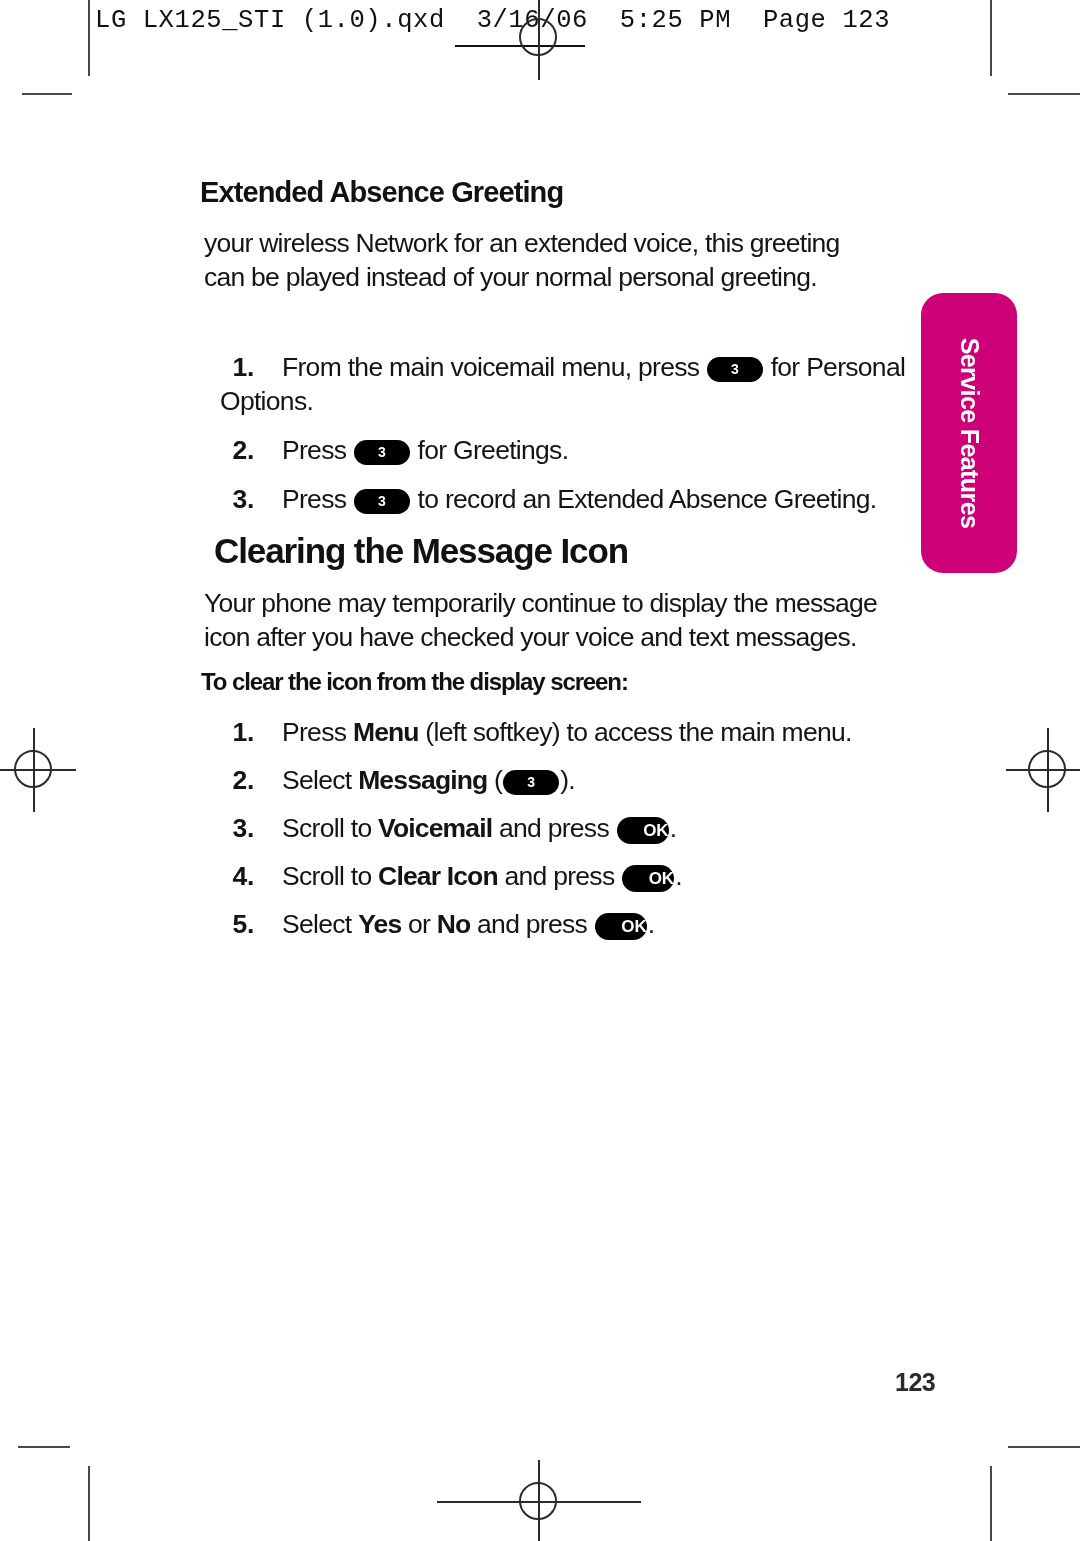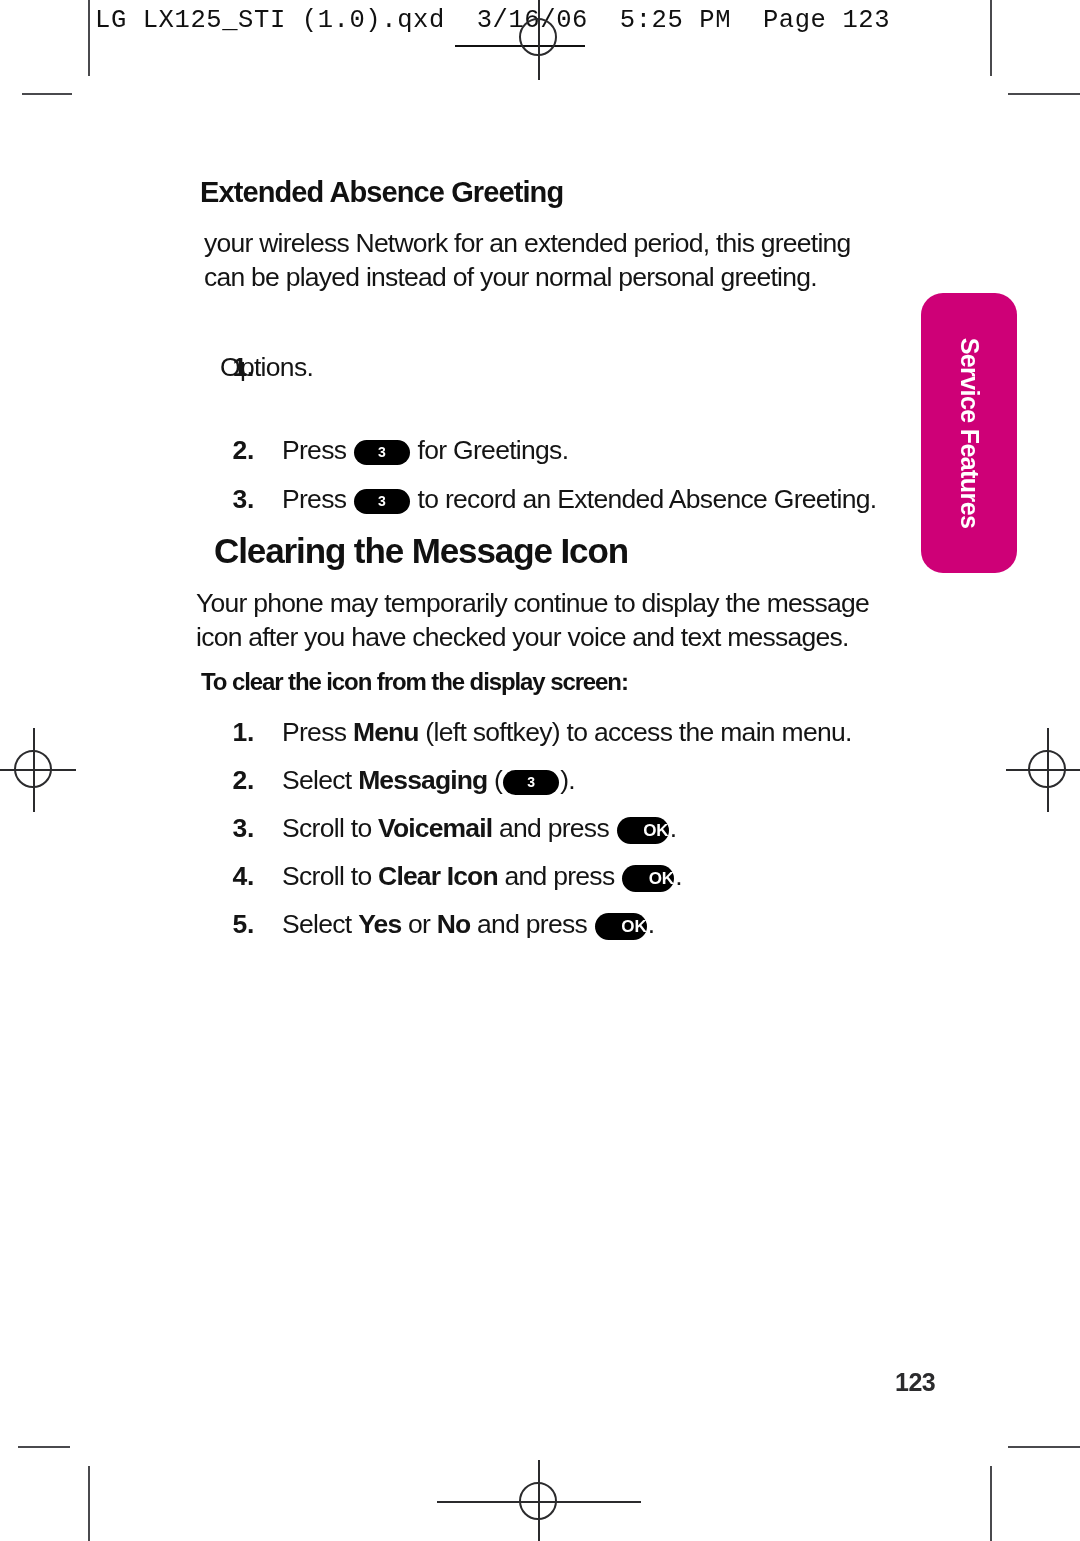--- a/index.html
+++ b/index.html
@@ -240,42 +240,43 @@
 <div class="regmark" style="left:497px; top:-4px;">
   <div class="circ"></div>
   <div class="vline"></div>
 </div>
 
 <div class="page">
 
   <div class="h2" style="left:200px; top:176px;">Extended Absence Greeting</div>
 
   <div class="para" style="left:204px; top:226px;">
-    <div>your wireless Network for an extended period, this greeting</div>
+    <div>your wireless Network for an extended voice, this greeting</div>
     <div>can be played instead of your normal personal greeting.</div>
   </div>
 
   <div class="step" style="left:220px; top:350px;">
     <span class="num">1.</span>
+    <span class="body"><span>From the main voicemail menu, press </span><span class="keypill">3</span><span> for Personal</span></span>
     <span class="cont">Options.</span>
   </div>
 
   <div class="step" style="left:220px; top:433px;">
     <span class="num">2.</span>
     <span class="body"><span>Press </span><span class="keypill">3</span><span> for Greetings.</span></span>
   </div>
 
   <div class="step" style="left:220px; top:482px;">
     <span class="num">3.</span>
     <span class="body"><span>Press </span><span class="keypill">3</span><span> to record an Extended Absence Greeting.</span></span>
   </div>
 
   <div class="h1" style="left:188px; top:531px;margin-left:26px;">Clearing the Message Icon</div>
 
-  <div class="para" style="left:196px; top:586px;">
+  <div class="para" style="left:204px; top:586px;">
     <div>Your phone may temporarily continue to display the message</div>
     <div>icon after you have checked your voice and text messages.</div>
   </div>
 
   <div class="subhead" style="left:201px; top:668px;">To clear the icon from the display screen:</div>
 
   <div class="step" style="left:220px; top:715px;">
     <span class="num">1.</span>
     <span class="body"><span>Press </span><b>Menu</b><span> (left softkey) to access the main menu.</span></span>
   </div>

